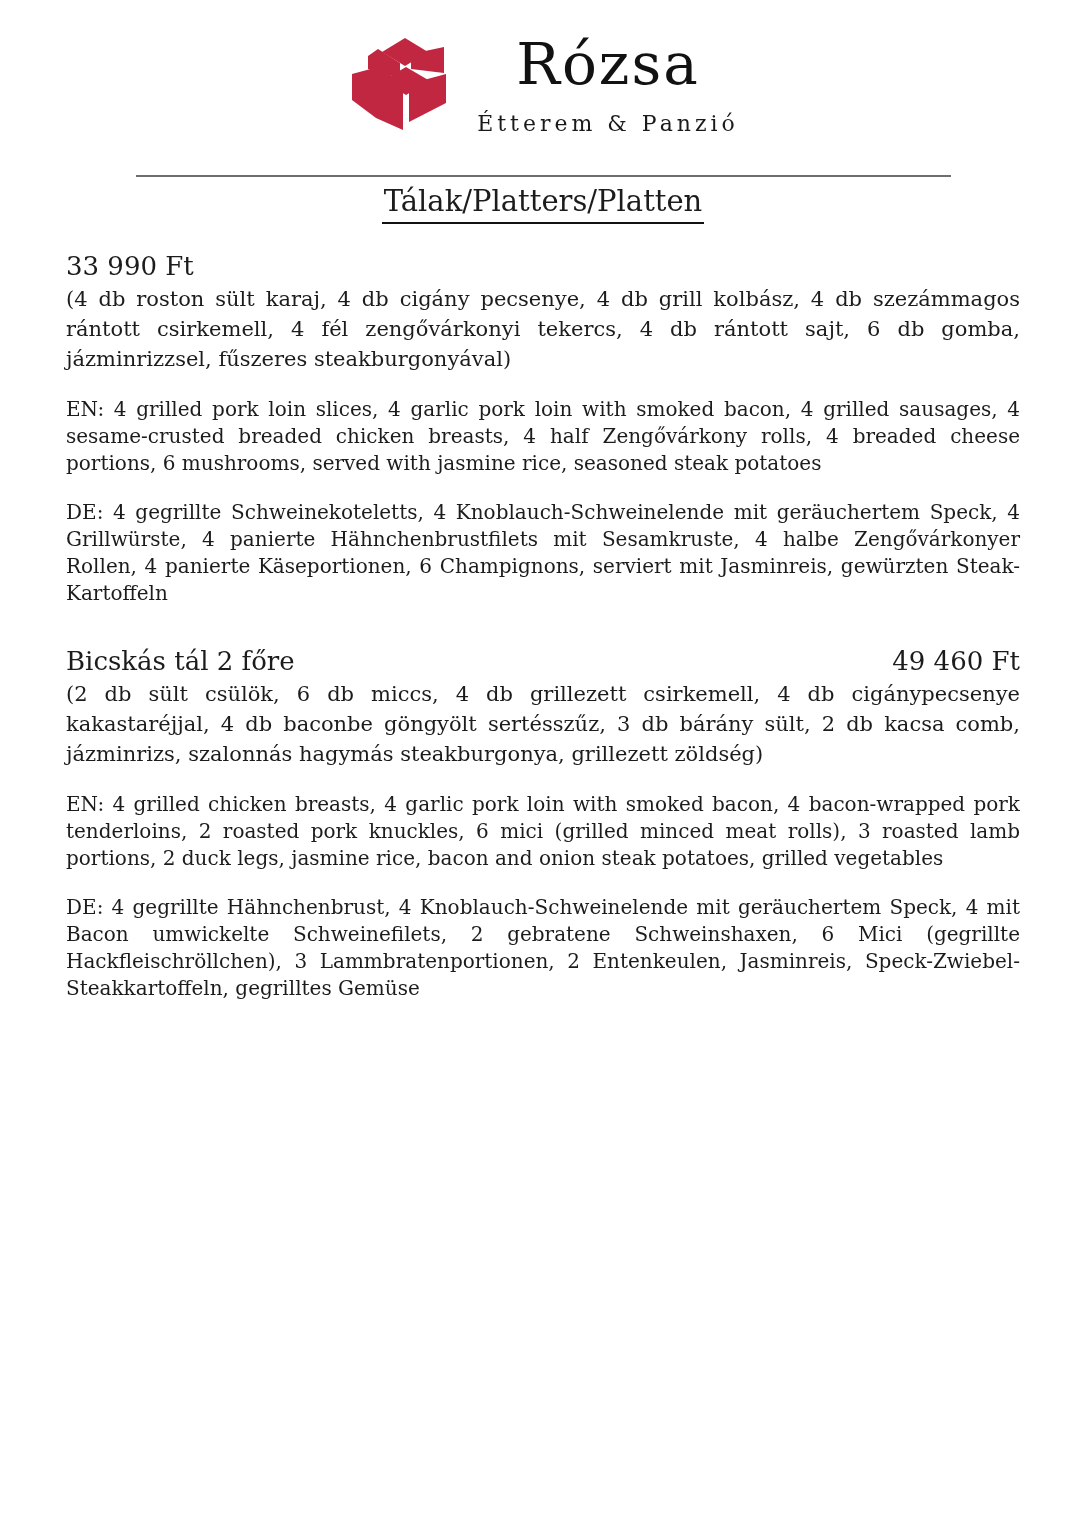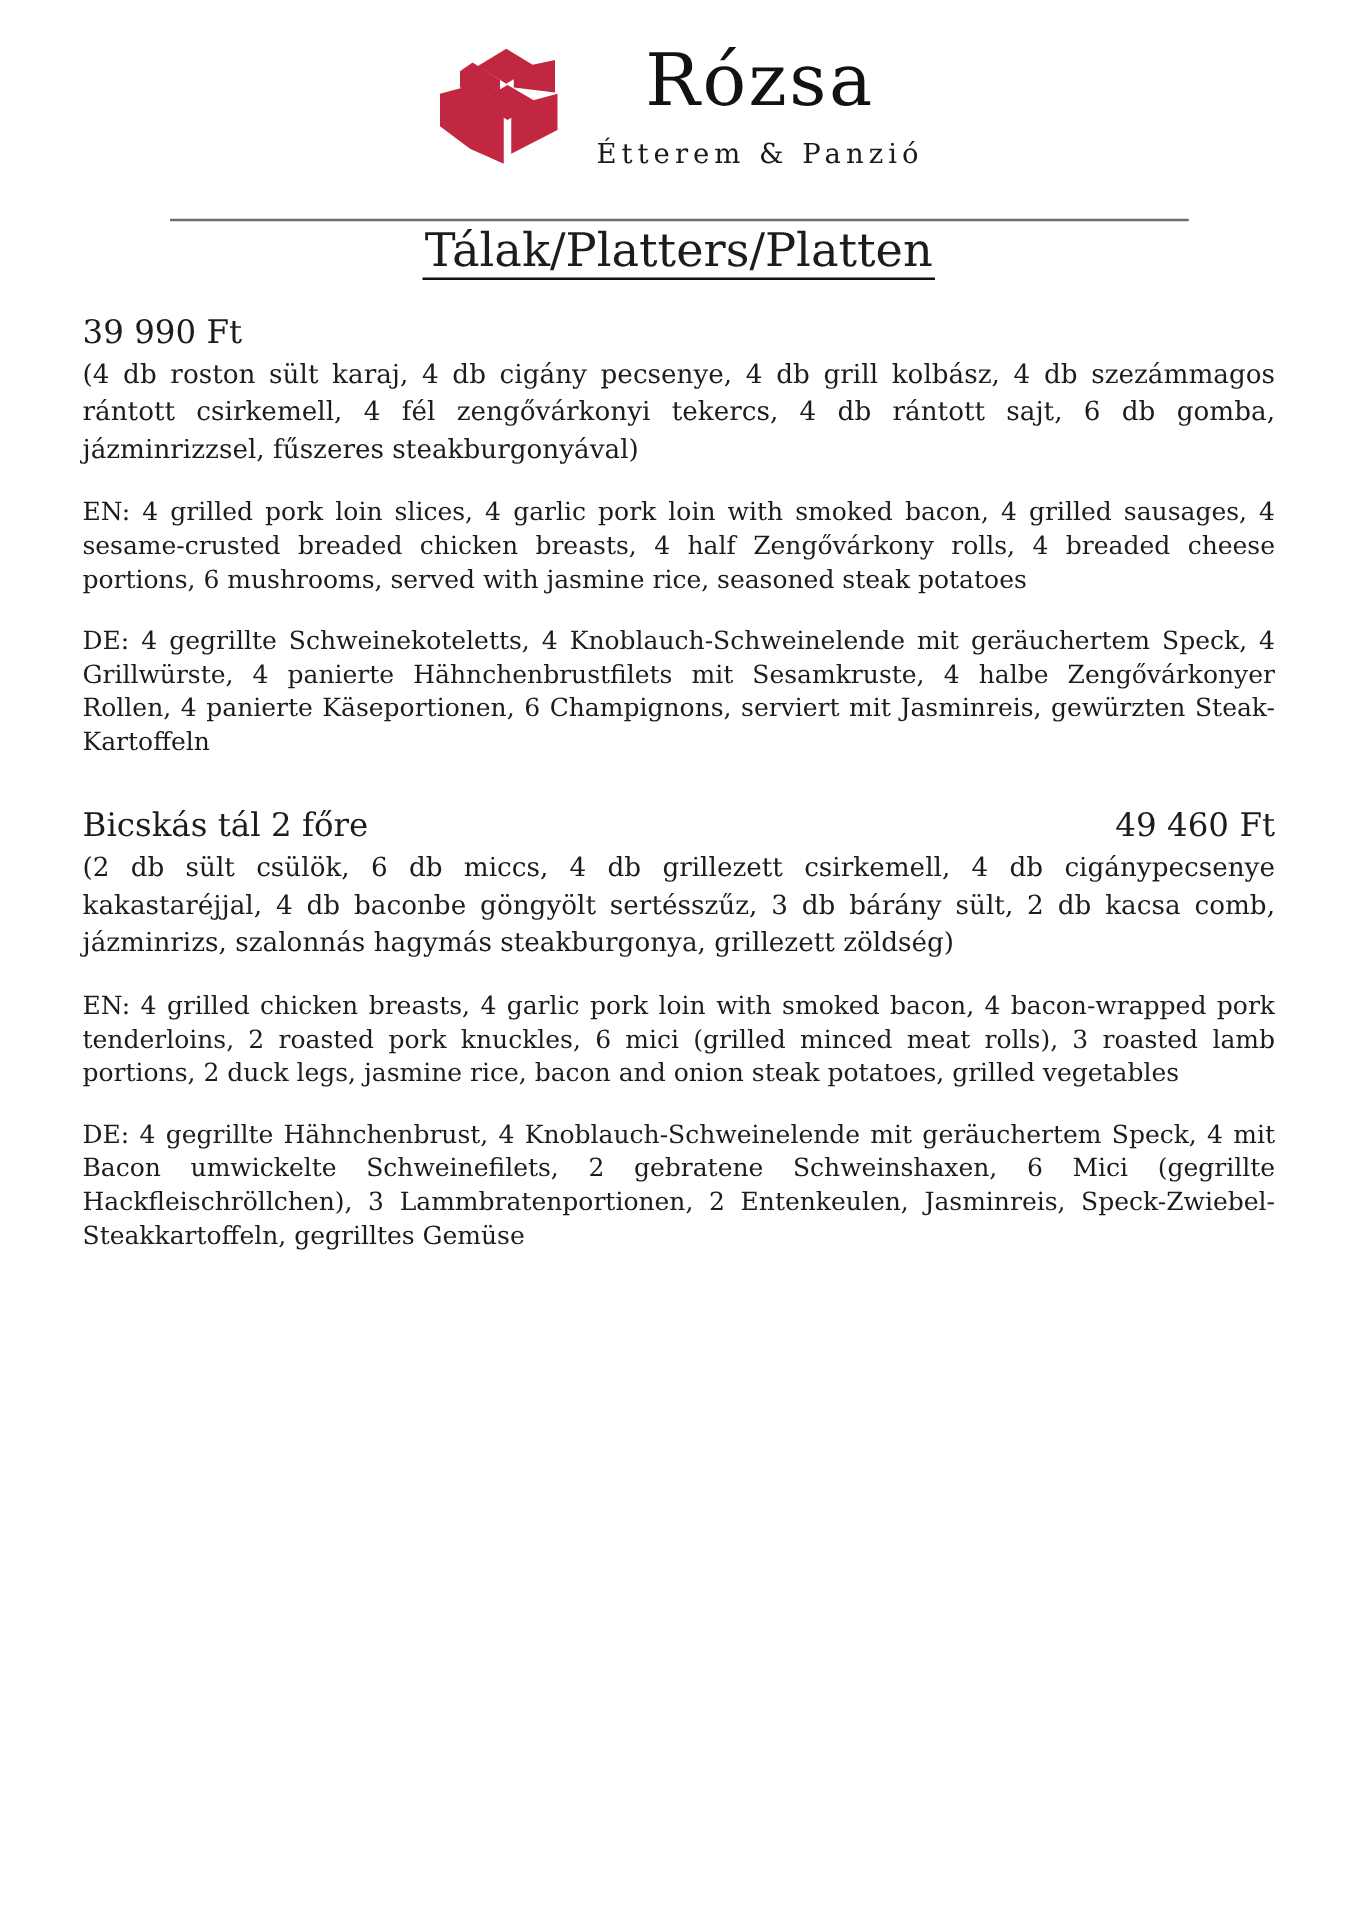--- a/index.html
+++ b/index.html
@@ -10,21 +10,21 @@
     margin: 0 auto;
     background: #ffffff;
     font-family: "DejaVu Serif", "Liberation Serif", serif;
     color: #1c1c1c;
     overflow: hidden;
   }
   
   .logo {
     display: flex;
     justify-content: center;
-    align-items: flex-end;
+    align-items: center;
     padding-top: 34px;
     gap: 8px;
   }
   .logo-rose { width: 122px; height: 100px; display: block; }
   .logo-textcol { display: flex; flex-direction: column; align-items: center; }
   .logo-title {
     font-size: 58px;
     line-height: 60px;
     color: #121212;
     letter-spacing: 2px;
@@ -39,21 +39,21 @@
   
   .divider {
     width: 815px;
     height: 0;
     border-top: 2px solid #6e6e6e;
     margin: 38px auto 0 auto;
   }
   .section-title-wrap { text-align: center; margin-top: 4px; }
   .section-title {
     display: inline-block;
-    font-size: 37px;
+    font-size: 29px;
     line-height: 40px;
     border-bottom: 2px solid #111;
     padding: 0 2px 1px 2px;
   }
   
   .content {
     width: 954px;
     margin: 0 auto;
     padding: 0;
   }
@@ -103,21 +103,21 @@
 
   <div class="divider"></div>
   <div class="section-title-wrap">
     <span class="section-title">Tálak/Platters/Platten</span>
   </div>
 
   <div class="content">
 
     <div class="menu-item">
       <div class="item-head">
-        <span class="item-price">39 990 Ft</span>
+        <span class="item-price">33 990 Ft</span>
       </div>
       <p class="desc-hu">(4 db roston sült karaj, 4 db cigány pecsenye, 4 db grill kolbász, 4 db szezámmagos rántott csirkemell, 4 fél zengővárkonyi tekercs, 4 db rántott sajt, 6 db gomba, jázminrizzsel, fűszeres steakburgonyával)</p>
       <p class="desc-lang">EN: 4 grilled pork loin slices, 4 garlic pork loin with smoked bacon, 4 grilled sausages, 4 sesame-crusted breaded chicken breasts, 4 half Zengővárkony rolls, 4 breaded cheese portions, 6 mushrooms, served with jasmine rice, seasoned steak potatoes</p>
       <p class="desc-lang">DE: 4 gegrillte Schweinekoteletts, 4 Knoblauch-Schweinelende mit geräuchertem Speck, 4 Grillwürste, 4 panierte Hähnchenbrustfilets mit Sesamkruste, 4 halbe Zengővárkonyer Rollen, 4 panierte Käseportionen, 6 Champignons, serviert mit Jasminreis, gewürzten Steak-Kartoffeln</p>
     </div>
 
     <div class="menu-item">
       <div class="item-head">
         <span class="item-name">Bicskás tál 2 főre</span>
         <span class="item-price">49 460 Ft</span>

